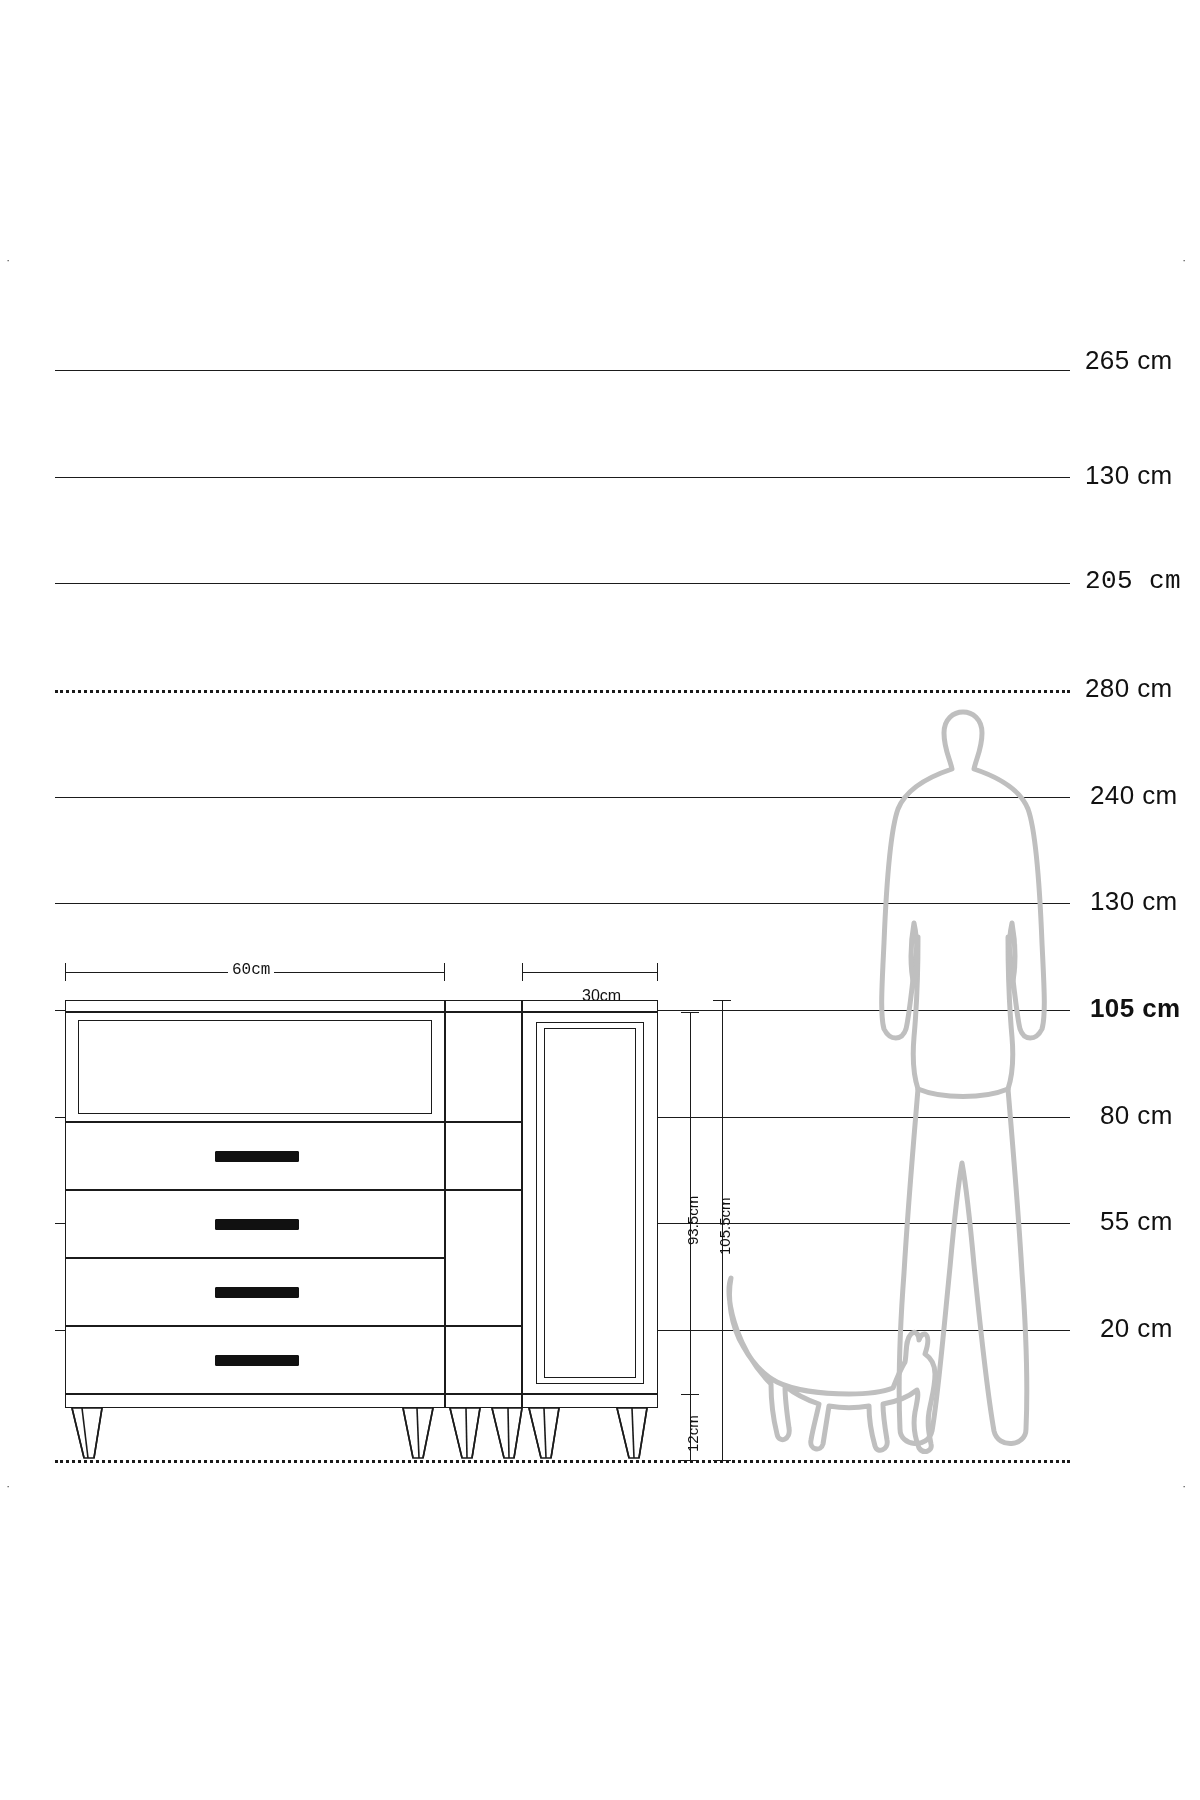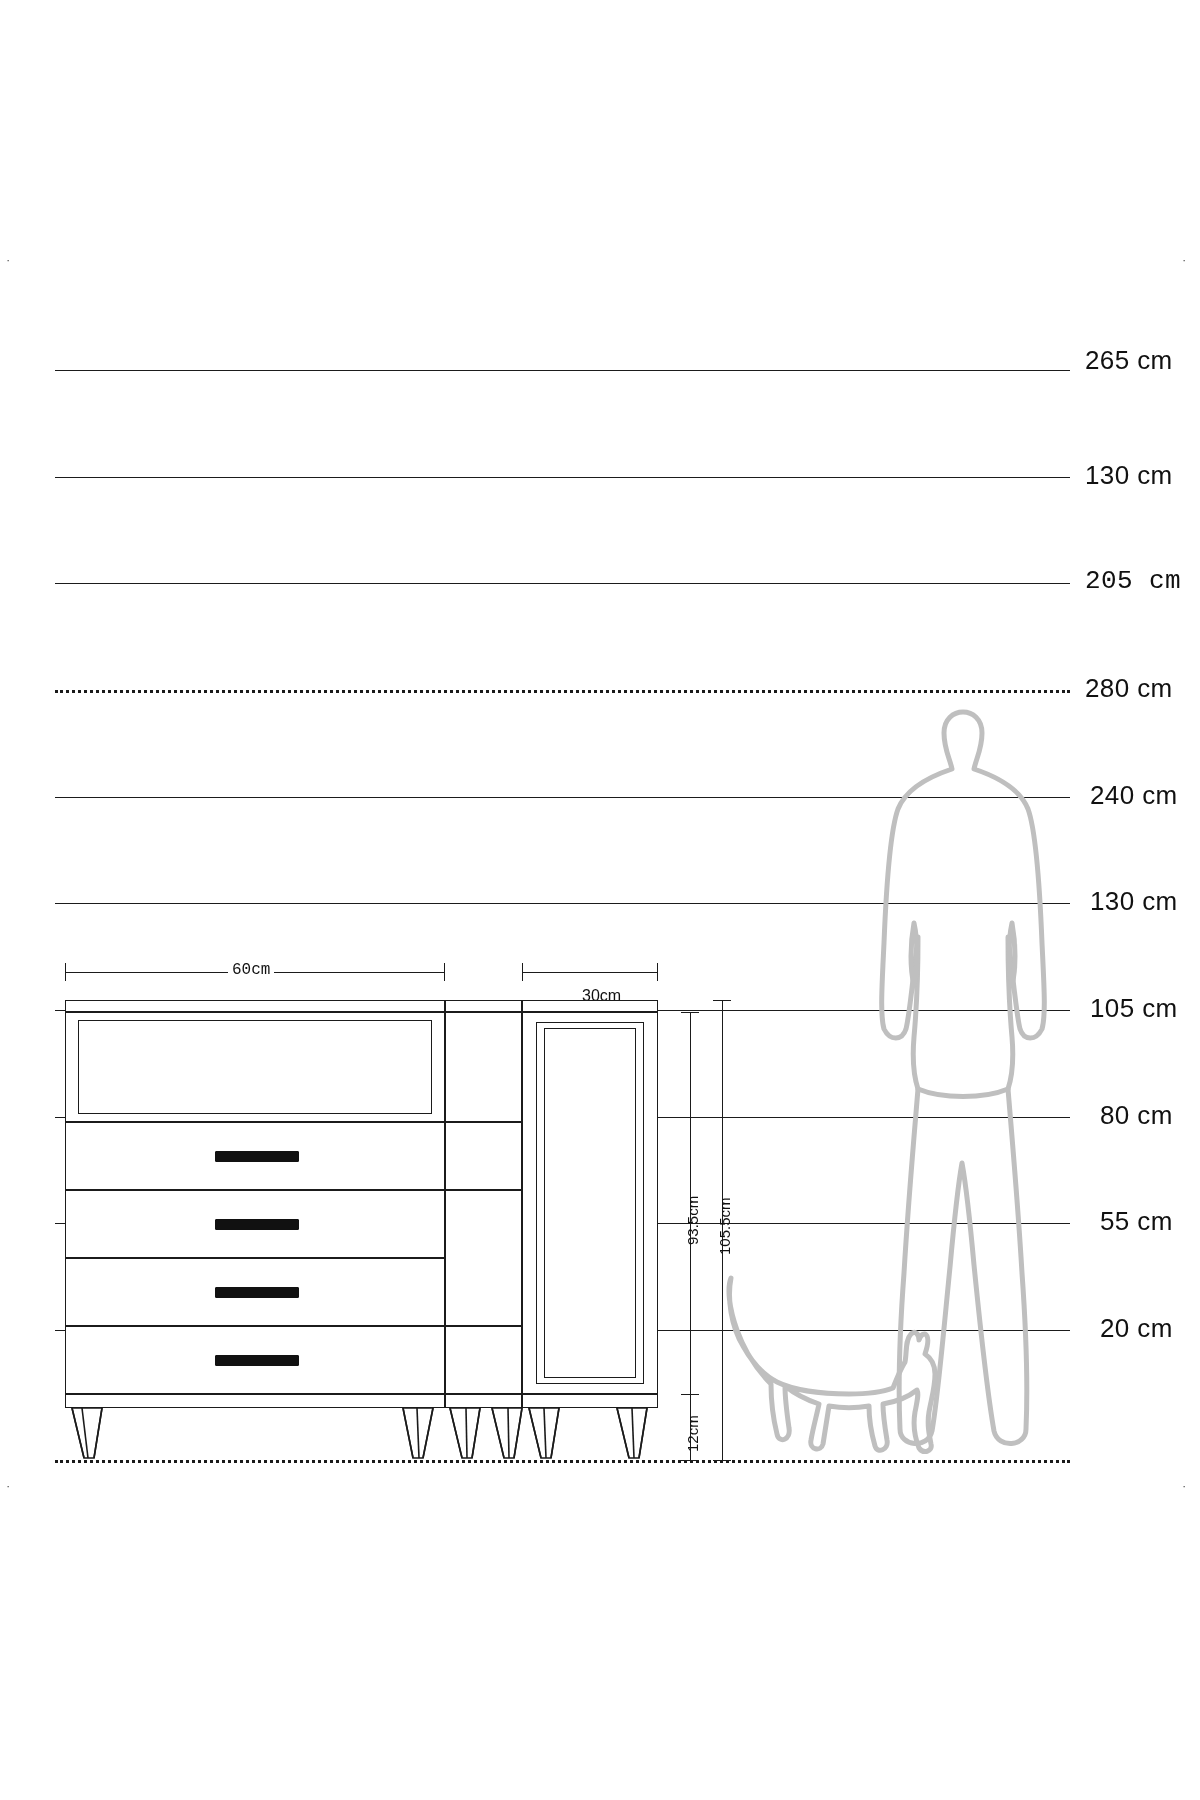--- a/index.html
+++ b/index.html
@@ -120,21 +120,21 @@
   <div class="dashline" style="left:55px; top:690px; width:1015px;"></div>
   <div class="hlabel" style="left:1085px; top:673px;">280 cm</div>
 
   <div class="hline" style="left:55px; top:797px; width:1015px;"></div>
   <div class="hlabel" style="left:1090px; top:780px;">240 cm</div>
 
   <div class="hline" style="left:55px; top:903px; width:1015px;"></div>
   <div class="hlabel" style="left:1090px; top:886px;">130 cm</div>
 
   <div class="hline" style="left:55px; top:1010px; width:1015px;"></div>
-  <div class="hlabel" style="left:1090px; top:993px;">105 cm</div>
+  <div class="hlabel" style="left:1090px; top:993px;font-weight:bold;">105 cm</div>
 
   <div class="hline" style="left:55px; top:1117px; width:1015px;"></div>
   <div class="hlabel" style="left:1100px; top:1100px;">80 cm</div>
 
   <div class="hline" style="left:55px; top:1223px; width:1015px;"></div>
   <div class="hlabel" style="left:1100px; top:1206px;">55 cm</div>
 
   <div class="hline" style="left:55px; top:1330px; width:1015px;"></div>
   <div class="hlabel" style="left:1100px; top:1313px;">20 cm</div>
 

